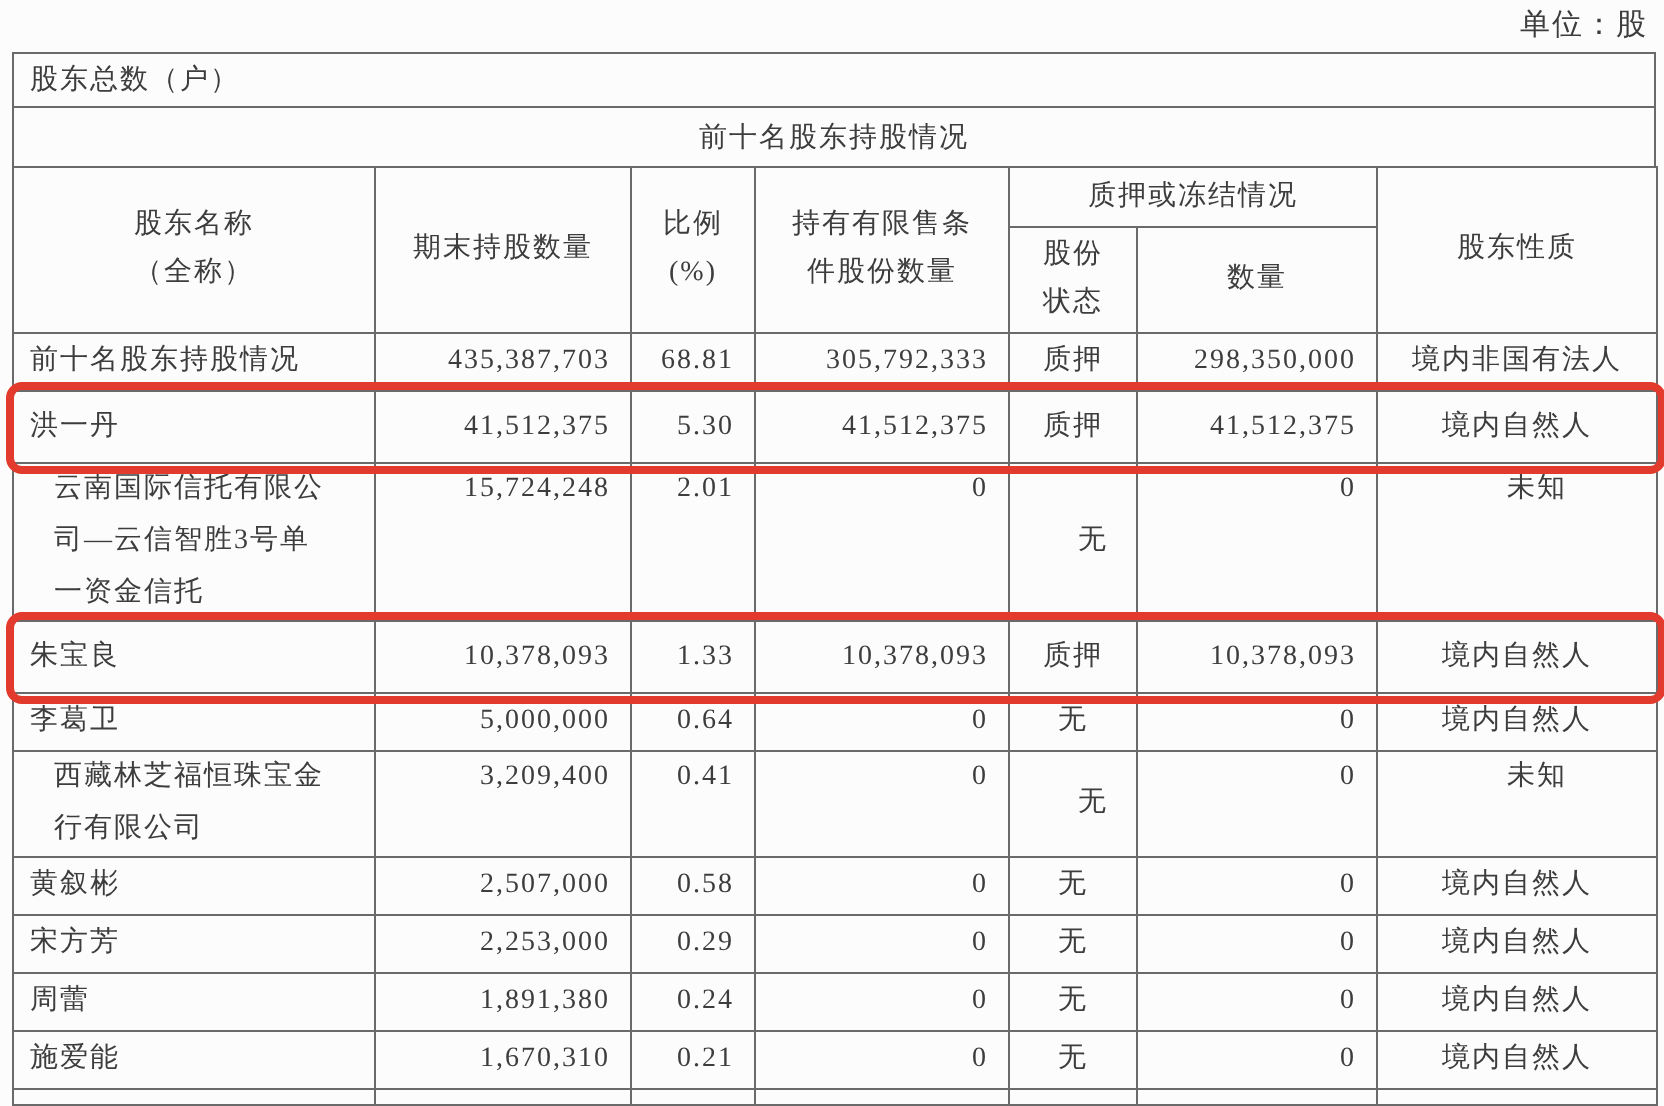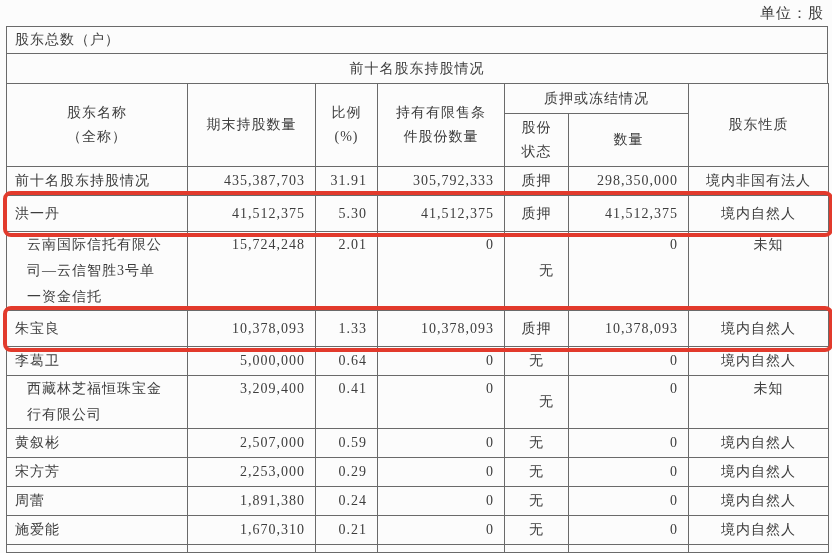--- a/index.html
+++ b/index.html
@@ -105,21 +105,21 @@
         <tr class="h-sub">
           <th>股份
 状态</th>
           <th>数量</th>
         </tr>
       </thead>
       <tbody id="rows">
           <tr>
     <td class="c-name">前十名股东持股情况</td>
     <td class="num">435,387,703</td>
-    <td class="num">31.91</td>
+    <td class="num">68.81</td>
     <td class="num">305,792,333</td>
     <td class="center status">质押</td>
     <td class="num">298,350,000</td>
     <td class="center">境内非国有法人</td>
   </tr>
           <tr class="highlighted">
     <td class="c-name">洪一丹</td>
     <td class="num">41,512,375</td>
     <td class="num">5.30</td>
     <td class="num">41,512,375</td>
@@ -162,21 +162,21 @@
     <td class="num">3,209,400</td>
     <td class="num">0.41</td>
     <td class="num">0</td>
     <td class="center status">无</td>
     <td class="num">0</td>
     <td class="center">未知</td>
   </tr>
           <tr>
     <td class="c-name">黄叙彬</td>
     <td class="num">2,507,000</td>
-    <td class="num">0.59</td>
+    <td class="num">0.58</td>
     <td class="num">0</td>
     <td class="center status">无</td>
     <td class="num">0</td>
     <td class="center">境内自然人</td>
   </tr>
           <tr>
     <td class="c-name">宋方芳</td>
     <td class="num">2,253,000</td>
     <td class="num">0.29</td>
     <td class="num">0</td>

